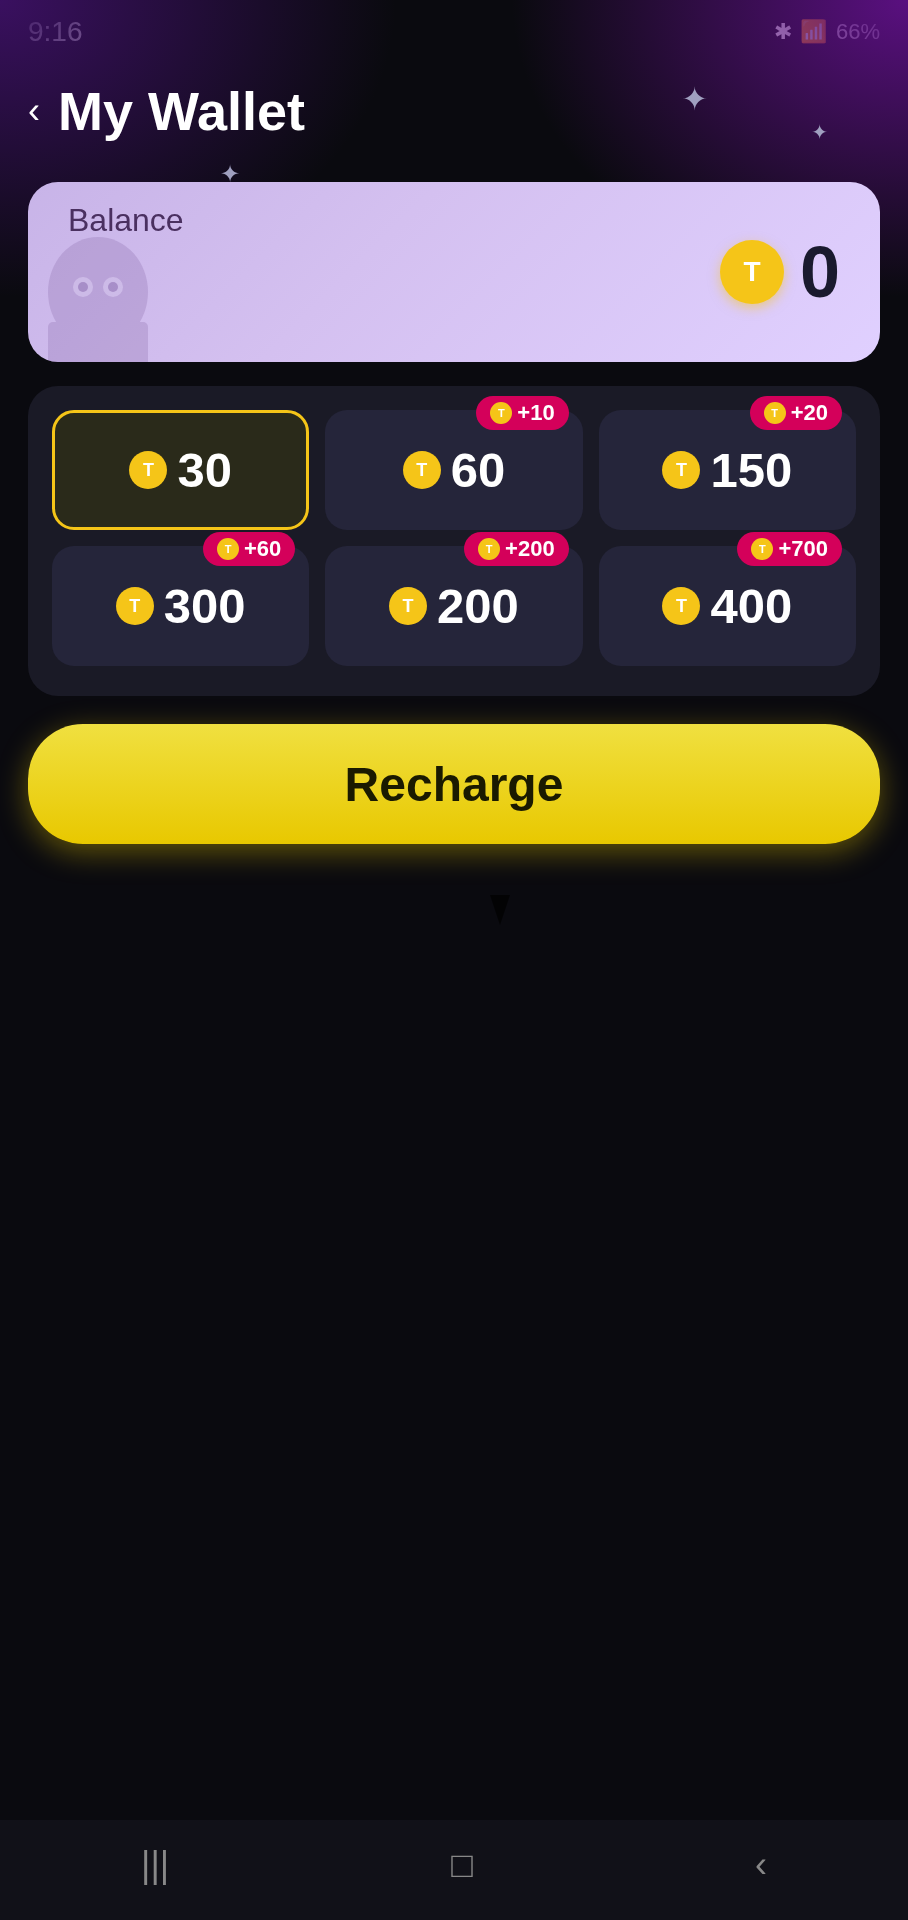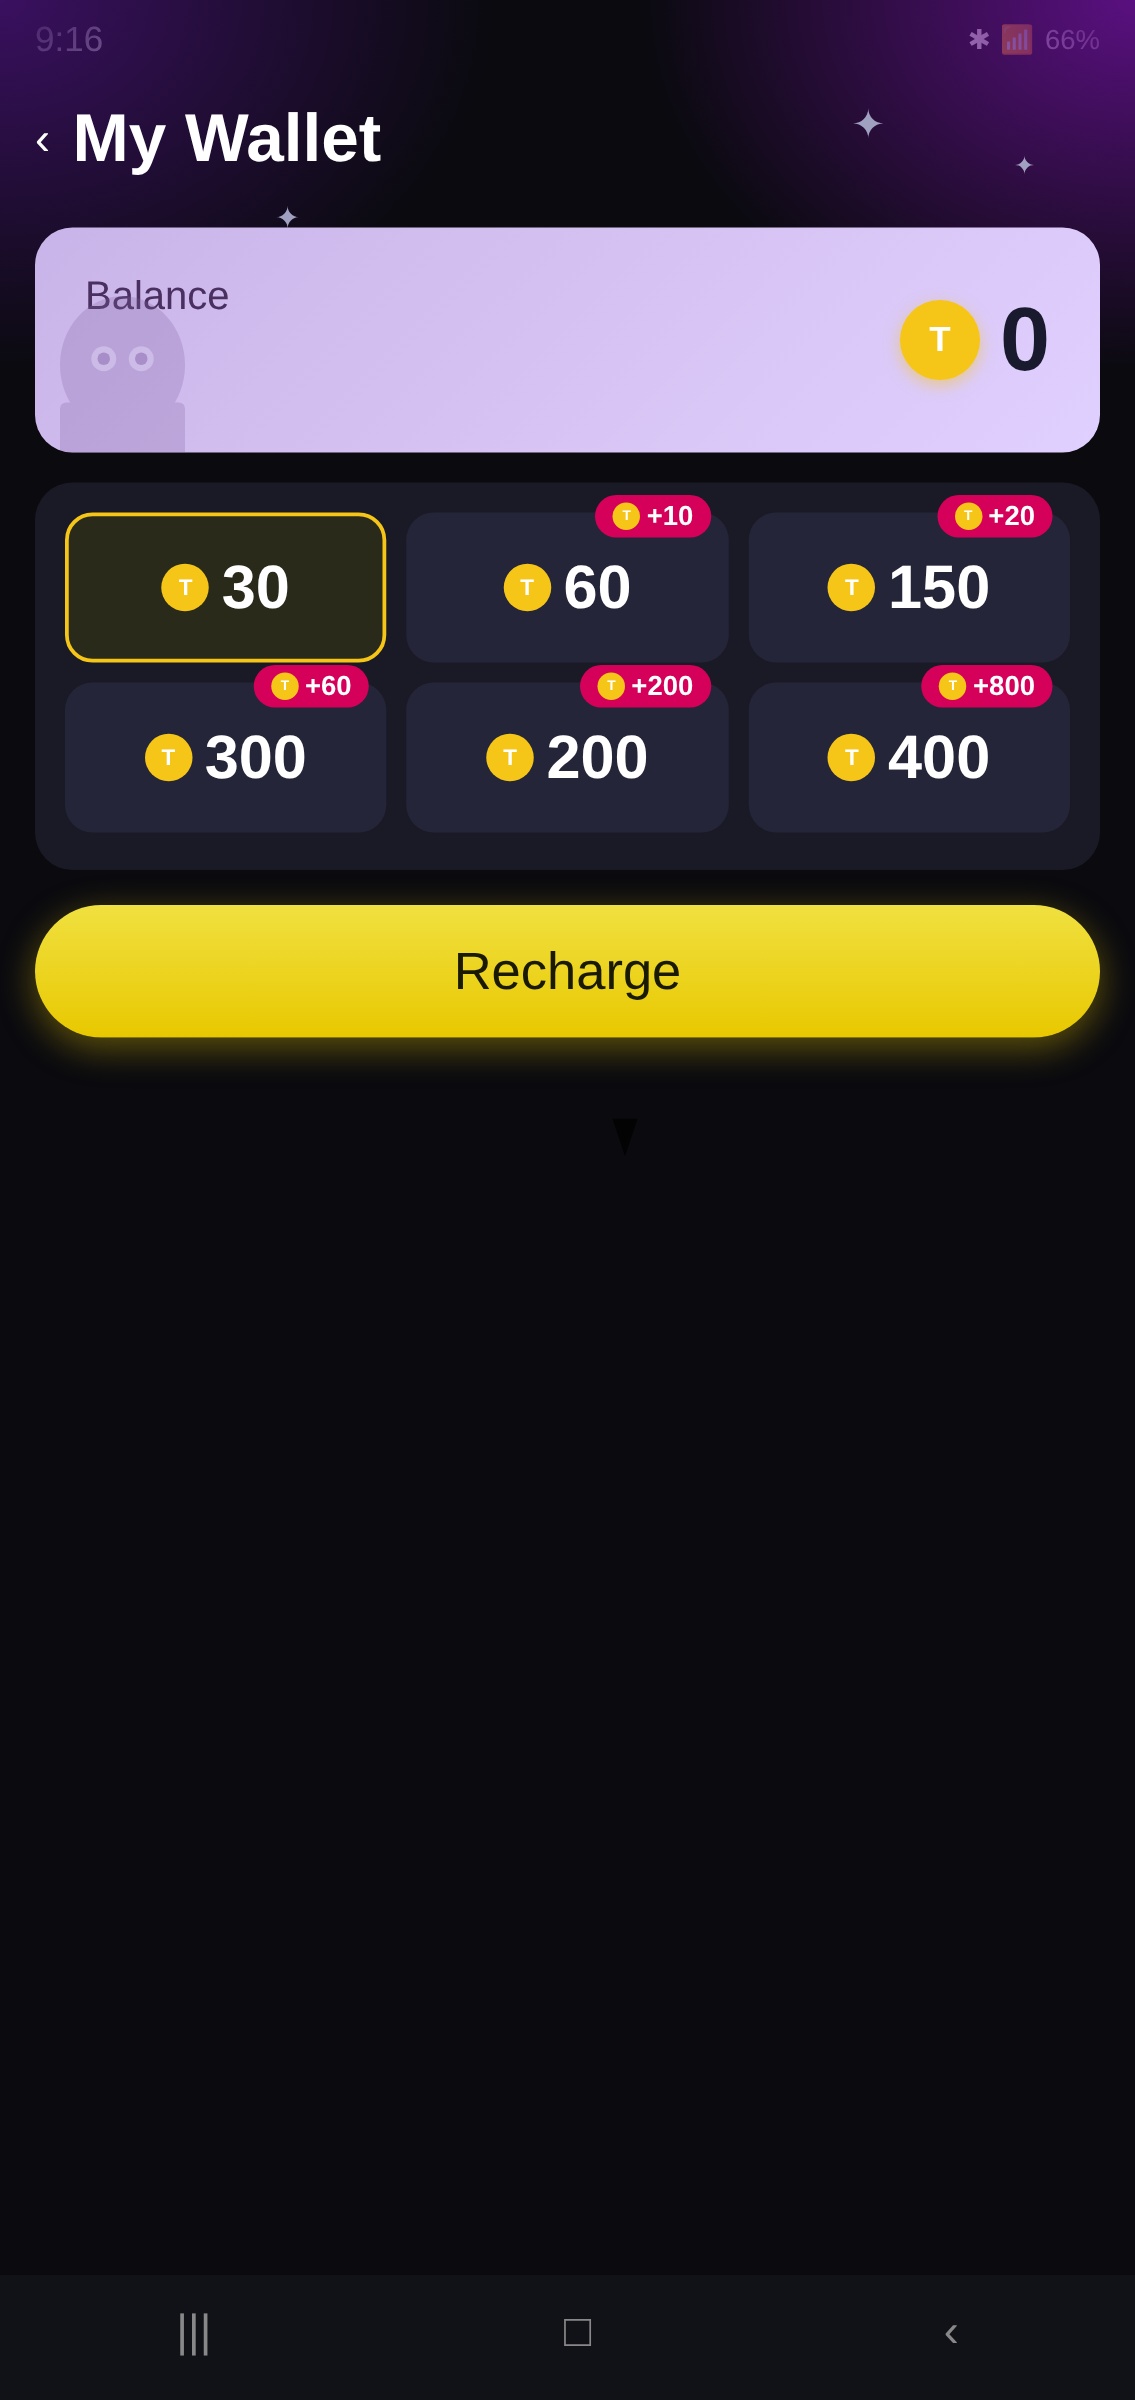--- a/index.html
+++ b/index.html
@@ -89,21 +89,21 @@
     }
     .sparkle-1 { top: 80px; right: 200px; font-size: 32px; }
     .sparkle-2 { top: 160px; left: 220px; font-size: 24px; }
     .sparkle-3 { top: 120px; right: 80px; font-size: 20px; }
 
     
     .balance-card {
       margin: 30px 28px 0;
       background: linear-gradient(135deg, #c8b4e8 0%, #d4c0f0 40%, #e0d0ff 100%);
       border-radius: 30px;
-      padding: 36px 40px;
+      padding: 20px 40px;
       position: relative;
       overflow: hidden;
       height: 180px;
       z-index: 2;
     }
     .balance-label {
       color: #4a3060;
       font-size: 32px;
       font-weight: 500;
     }
@@ -216,26 +216,26 @@
       justify-content: center;
       font-size: 11px;
       font-weight: 900;
       color: #fff;
     }
 
     
     .recharge-btn {
       margin: 28px 28px 0;
       width: calc(100% - 56px);
-      height: 106px;
+      height: 120px;
       background: linear-gradient(180deg, #f0e040 0%, #e8c800 100%);
       border: none;
       border-radius: 55px;
-      font-size: 42px;
-      font-weight: 400;
+      font-size: 48px;
+      font-weight: 700;
       color: #1a1a00;
       cursor: pointer;
       position: relative;
       z-index: 2;
       box-shadow: 0 8px 30px rgba(232, 200, 0, 0.4);
     }
 
     
     .bottom-nav {
       position: absolute;
@@ -377,21 +377,21 @@
       </div>
       <div class="package-coin-icon">
         <span>T</span>
       </div>
       <span class="package-amount">200</span>
     </div>
 
     <div class="package-item">
       <div class="bonus-badge">
         <div class="bonus-coin-icon">T</div>
-        <span>+800</span>
+        <span>+700</span>
       </div>
       <div class="package-coin-icon">
         <span>T</span>
       </div>
       <span class="package-amount">400</span>
     </div>
 
   </div>
 </div>
 

